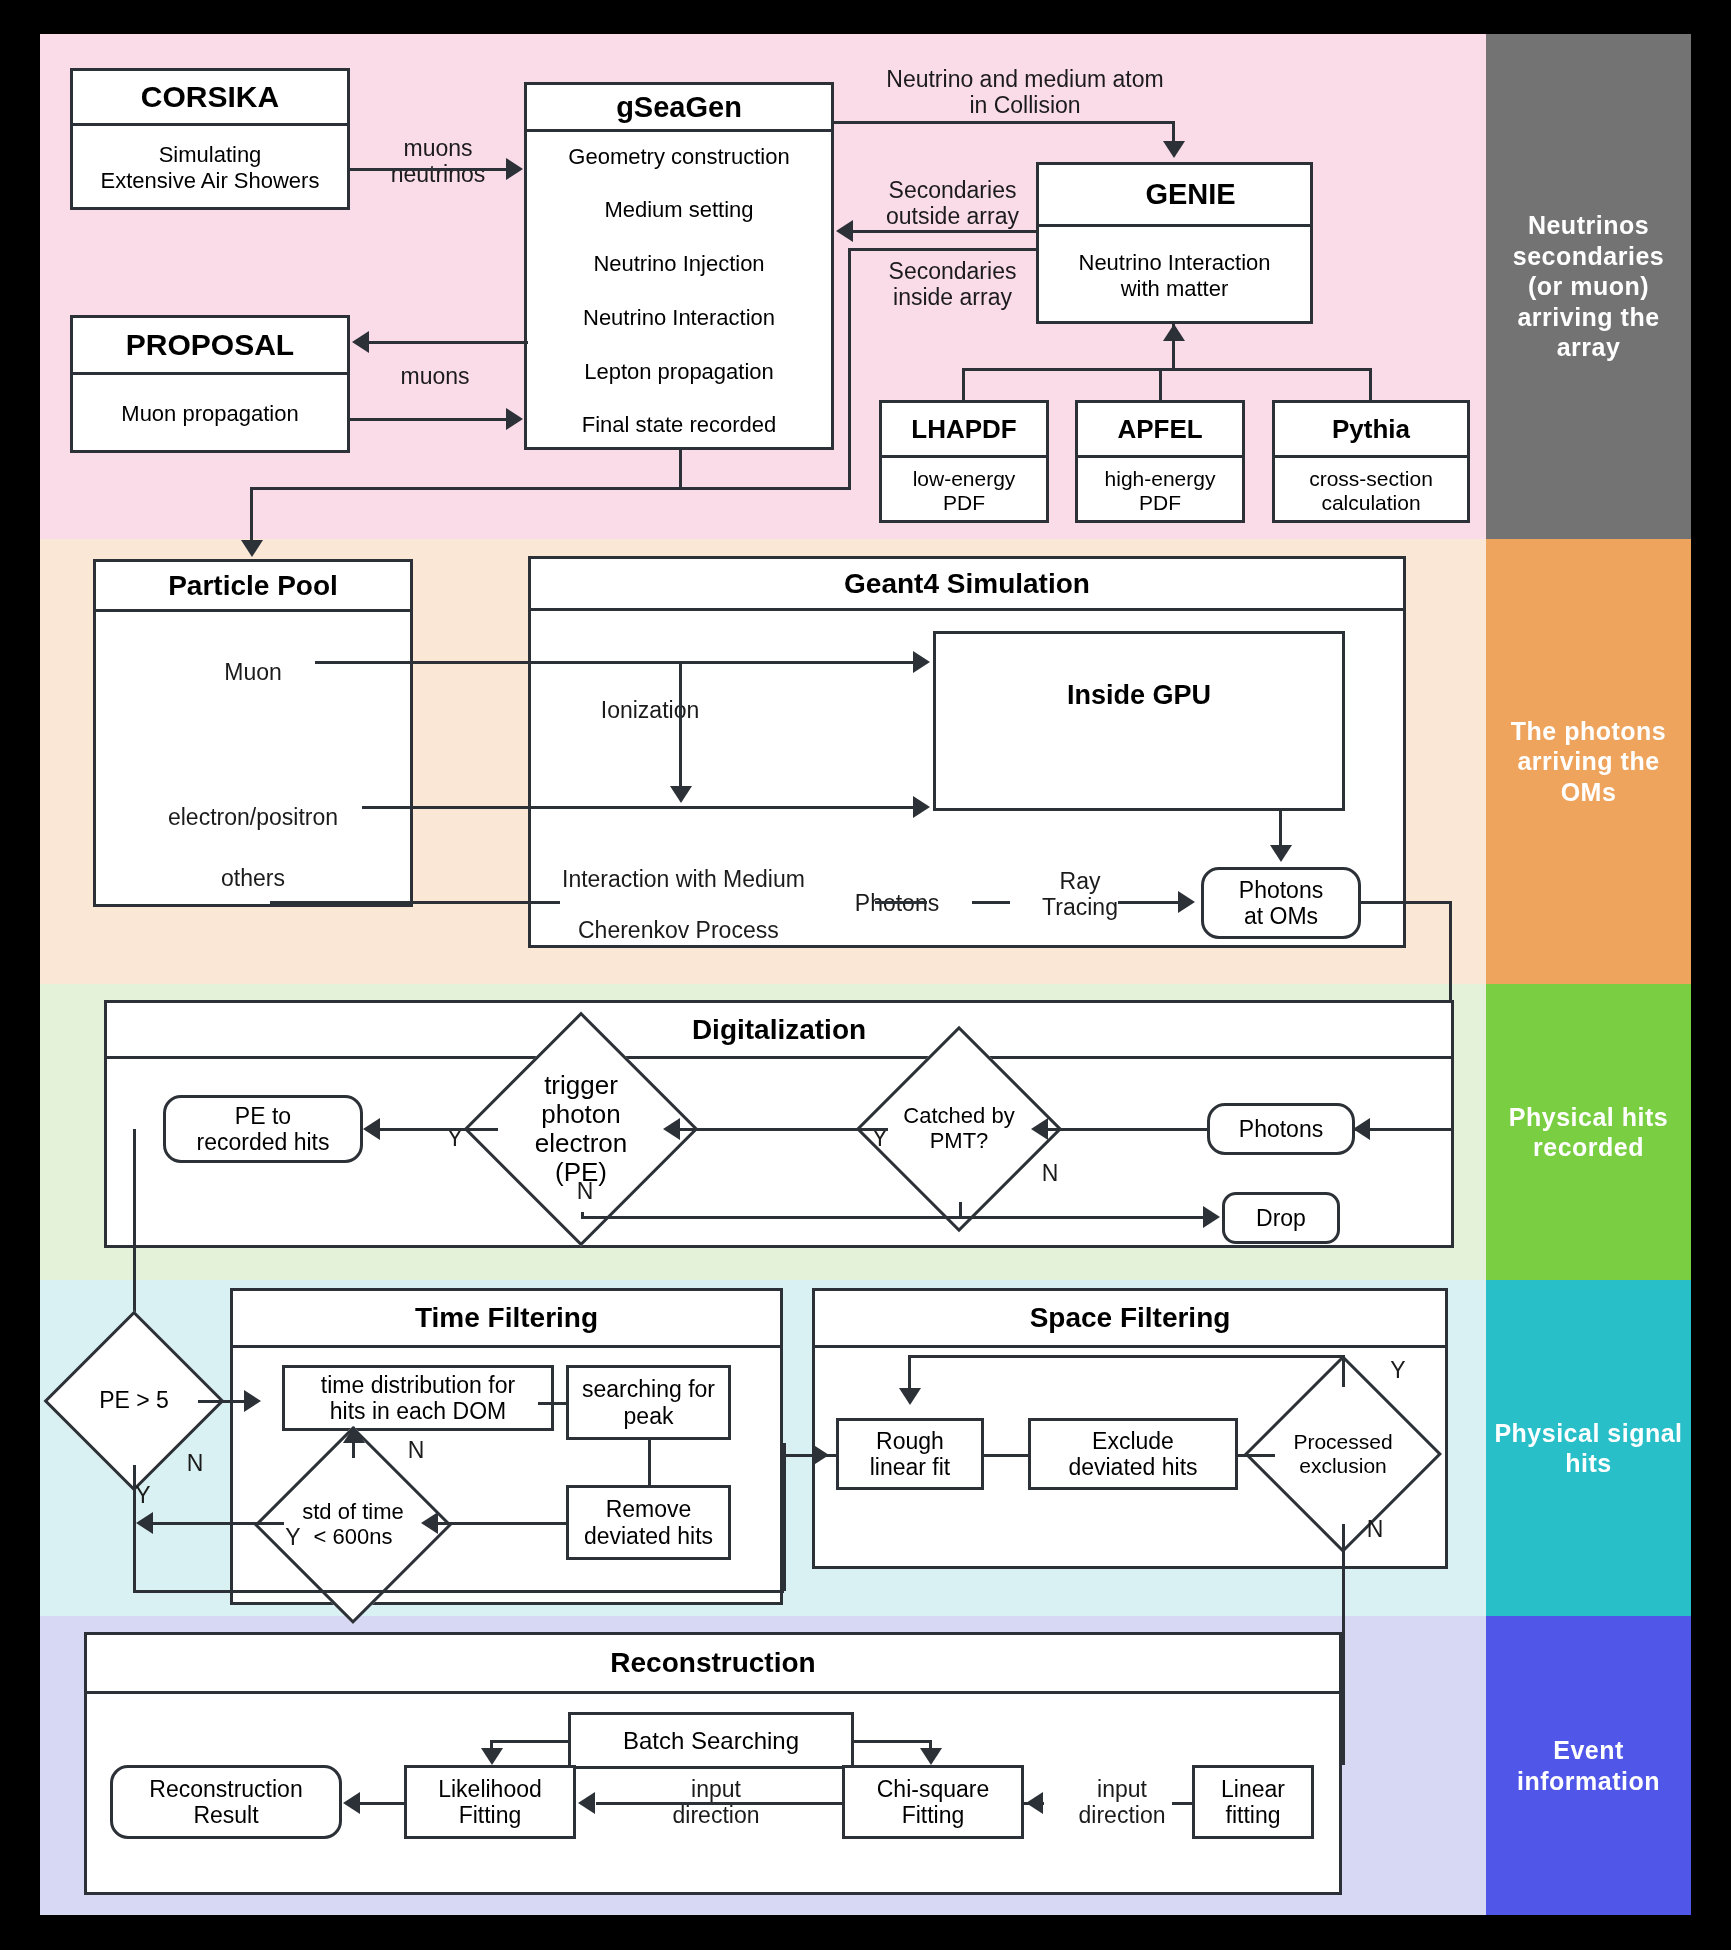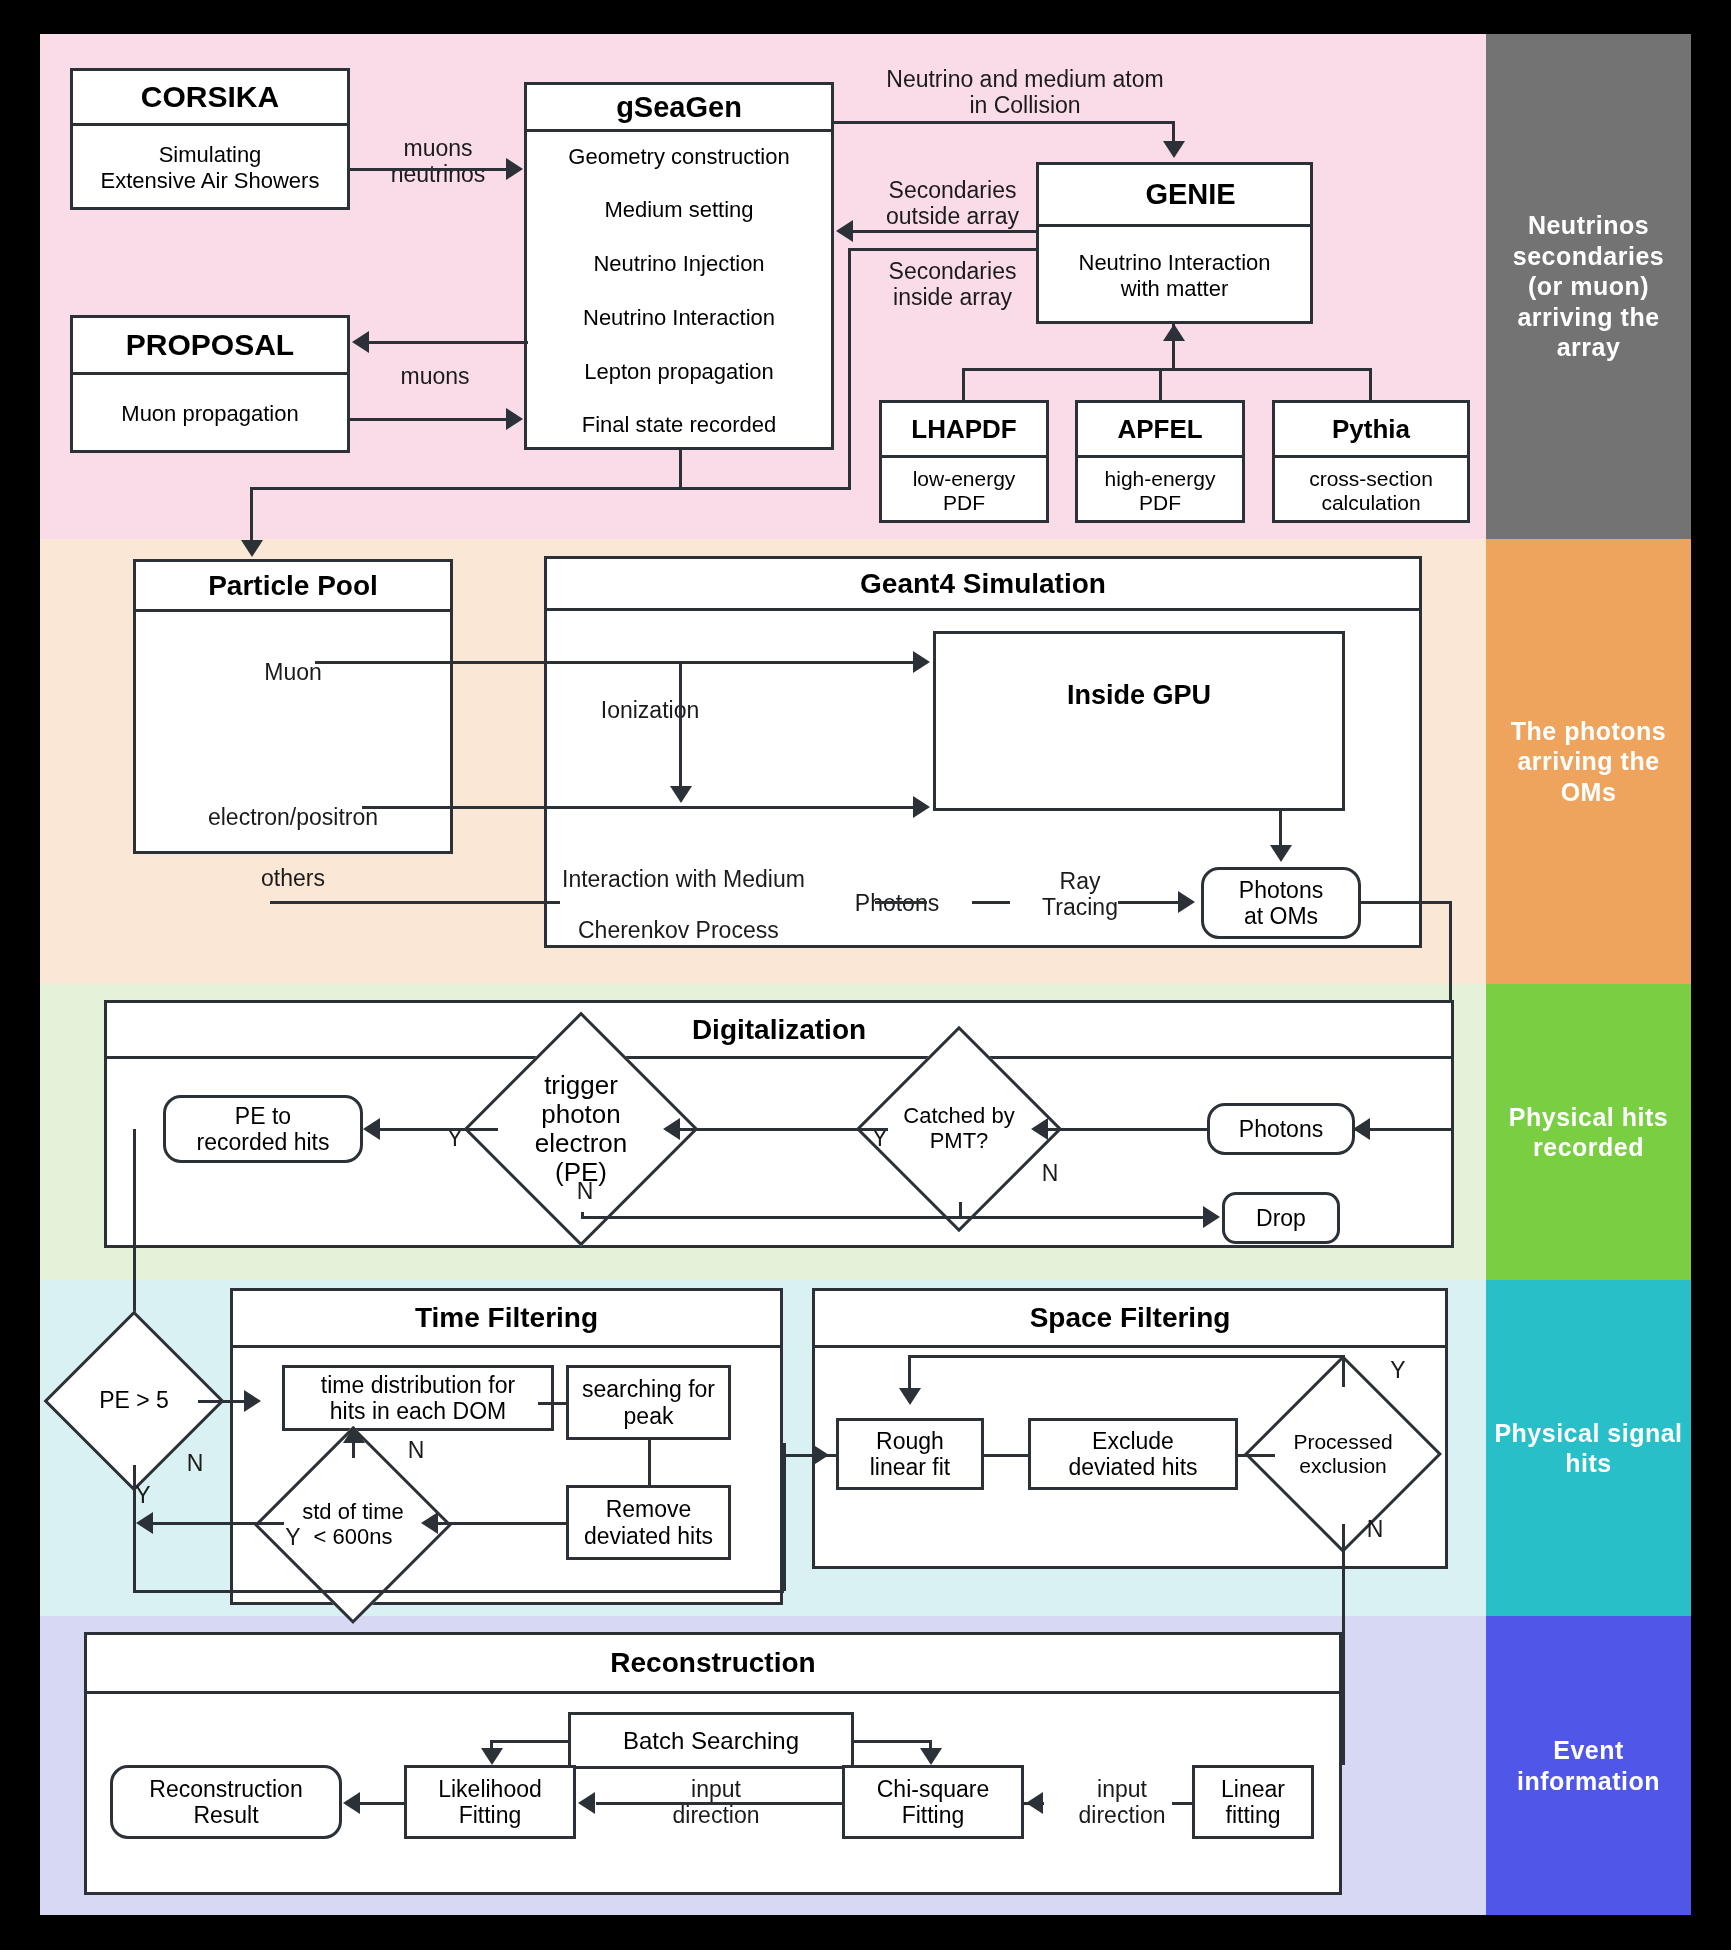--- a/index.html
+++ b/index.html
@@ -163,30 +163,30 @@
   <div class="ln vln" style="left:250px;top:487px;height:55px;"></div>
   <div class="arw ar-d" style="left:241px;top:540px;"></div>
 
   <div class="ln vln" style="left:1172px;top:324px;height:46px;"></div>
   <div class="arw ar-u" style="left:1163px;top:324px;"></div>
   <div class="ln hln" style="left:962px;top:368px;width:410px;"></div>
   <div class="ln vln" style="left:962px;top:368px;height:32px;"></div>
   <div class="ln vln" style="left:1159px;top:368px;height:32px;"></div>
   <div class="ln vln" style="left:1369px;top:368px;height:32px;"></div>
 
-  <div class="node" style="left:93px;top:559px;width:320px;height:295px;margin-left:40px;">
+  <div class="node" style="left:93px;top:559px;width:320px;height:348px;">
     <div class="hdr" style="height:50px;font-size:28px;">Particle Pool</div>
     <div class="bdy" style="height:329px;position:relative;">
       <span class="label" style="left:0;top:47px;width:100%;font-size:23px;">Muon</span>
       <span class="label" style="left:0;top:192px;width:100%;font-size:23px;">electron/positron</span>
       <span class="label" style="left:0;top:253px;width:100%;font-size:23px;">others</span>
     </div>
   </div>
 
-  <div class="node" style="left:528px;top:556px;width:878px;height:392px;margin-left:16px;">
+  <div class="node" style="left:528px;top:556px;width:878px;height:392px;">
     <div class="hdr" style="height:52px;font-size:28px;">Geant4 Simulation</div>
     <div class="bdy" style="height:334px;"></div>
   </div>
   <div class="label" style="left:562px;top:866px;width:310px;font-size:23px;text-align:left;">Interaction with Medium</div>
   <div class="label" style="left:578px;top:917px;width:300px;font-size:23px;text-align:left;">Cherenkov Process</div>
 
   <div class="node" style="left:933px;top:631px;width:412px;height:180px;">
     <div class="bdy" style="height:123px;font-size:27px;font-weight:bold;">Inside GPU</div>
   </div>
 

